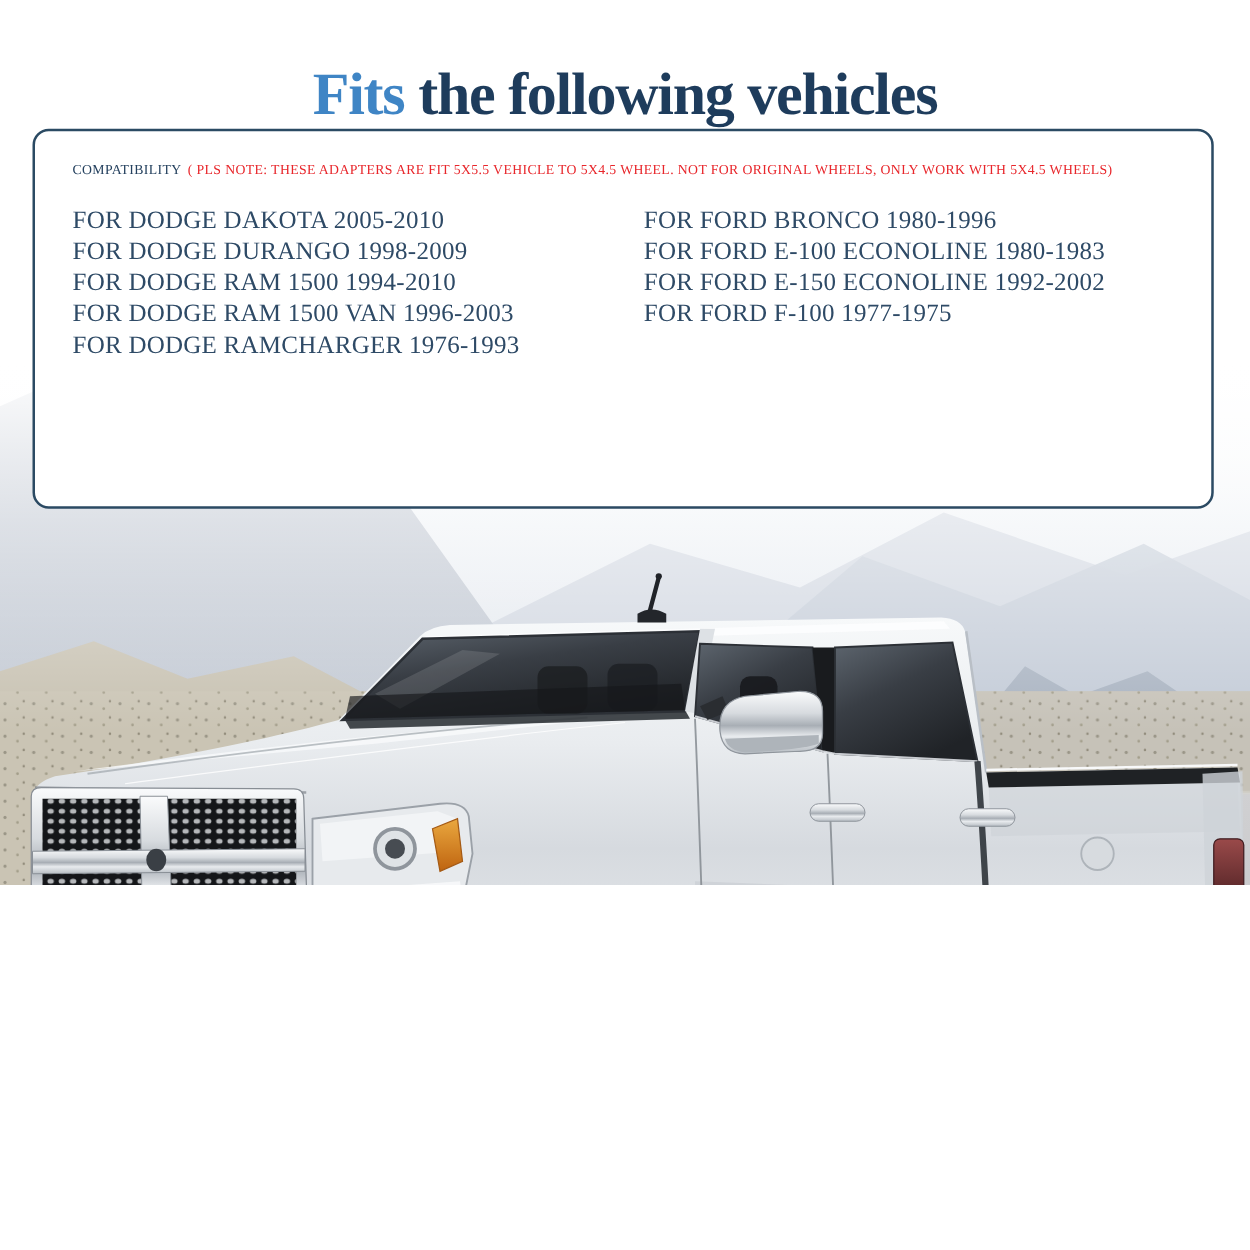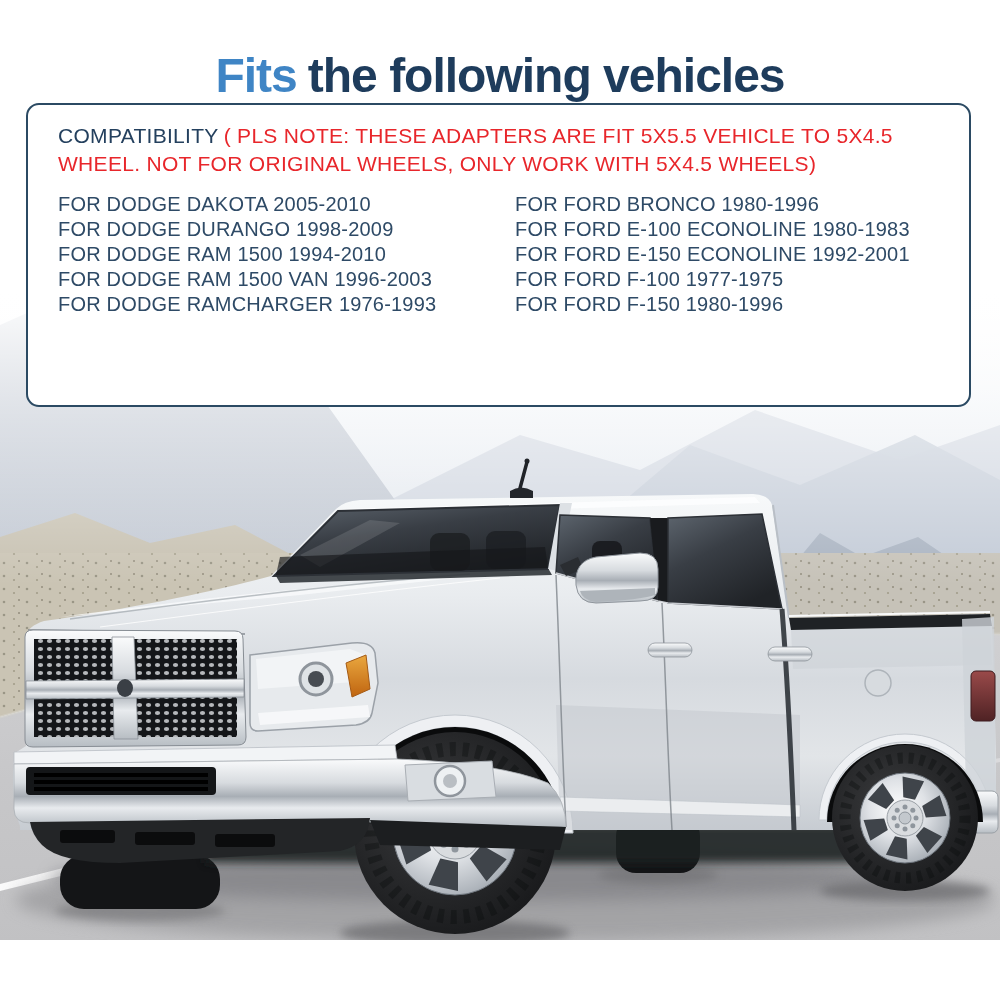--- a/index.html
+++ b/index.html
@@ -1,26 +1,26 @@
 <!DOCTYPE html>
 <html><head>
 <meta charset="utf-8">
 <style>
   html,body{margin:0;padding:0;background:#fff;}
-  .stage{position:relative;width:1000px;height:940px;overflow:hidden;background:#ffffff;
-         font-family:Liberation Sans, sans-serif;}
+  .stage{position:relative;width:1000px;height:708px;overflow:hidden;background:#ffffff;
+         font-family:Liberation Serif, serif;}
   
   .title{position:absolute;top:16px;left:0;width:1000px;text-align:center;
          font-size:48px;font-weight:bold;letter-spacing:-1px;color:#1e3c5c;white-space:nowrap;}
   .title .hl{color:#3f85c5;}
   .title .rest{margin-left:11px;}
   
   .card{position:absolute;left:26px;top:103px;width:945px;height:304px;background:#ffffff;
         border:2px solid #2b4a63;border-radius:13px;box-sizing:border-box;padding:17px 30px 0 30px;}
-  .note{font-size:21px;line-height:28px;letter-spacing:.3px;margin:0;}
+  .note{font-size:11px;line-height:28px;letter-spacing:.3px;margin:0;}
   .note .lbl{color:#24405e;}
   .note .red{color:#e8262b;margin-left:5px;}
   .lists{display:flex;margin-top:14px;}
   .col{font-size:20px;line-height:25px;letter-spacing:.2px;color:#2e4a66;}
   .col.left{width:434px;flex:none;}
   .col.right{flex:1;margin-left:23px;}
   
   .scene{position:absolute;left:0;top:285px;width:1000px;height:715px;}
   .scene svg{display:block;}
 </style>
@@ -311,20 +311,19 @@
       <div class="col left">
         <div>FOR DODGE DAKOTA 2005-2010</div>
         <div>FOR DODGE DURANGO 1998-2009</div>
         <div>FOR DODGE RAM 1500 1994-2010</div>
         <div>FOR DODGE RAM 1500 VAN 1996-2003</div>
         <div>FOR DODGE RAMCHARGER 1976-1993</div>
       </div>
       <div class="col right">
         <div>FOR FORD BRONCO 1980-1996</div>
         <div>FOR FORD E-100 ECONOLINE 1980-1983</div>
-        <div>FOR FORD E-150 ECONOLINE 1992-2001</div>
+        <div>FOR FORD E-150 ECONOLINE 1992-2002</div>
         <div>FOR FORD F-100 1977-1975</div>
-        <div>FOR FORD F-150 1980-1996</div>
       </div>
     </div>
   </div>
 
 </div>
 
 </body></html>

